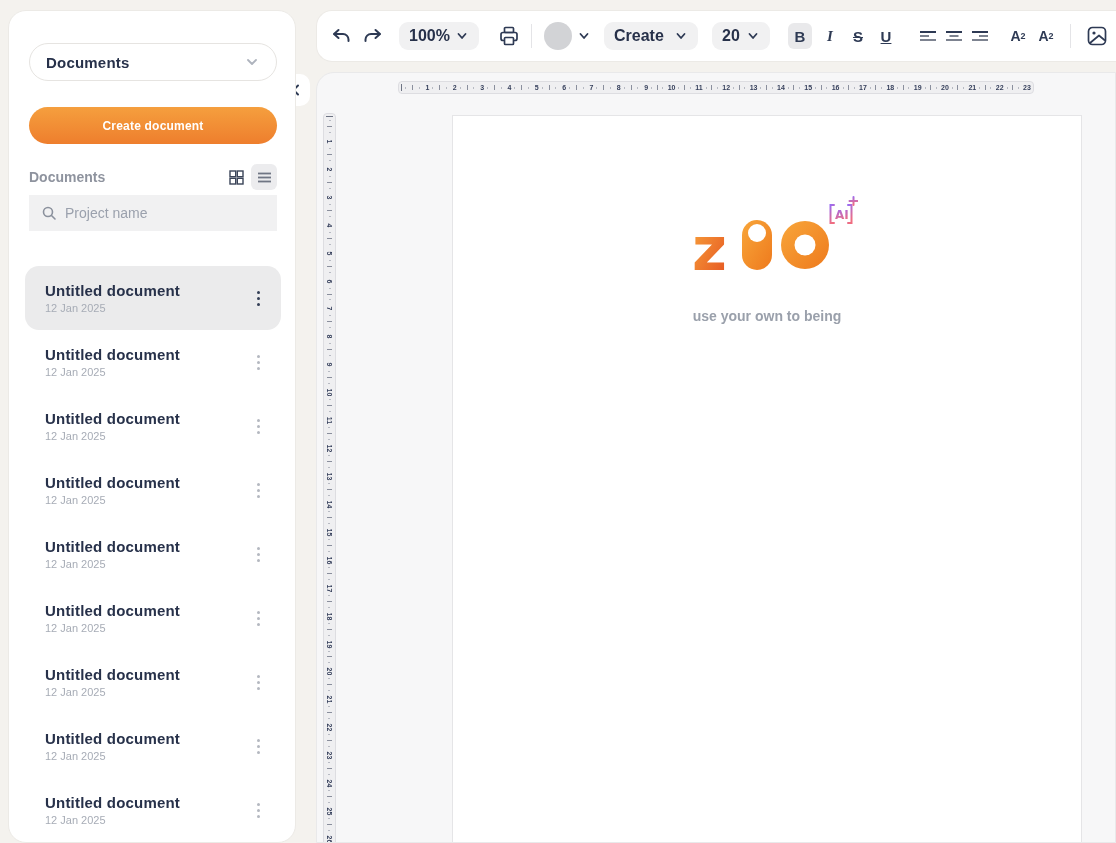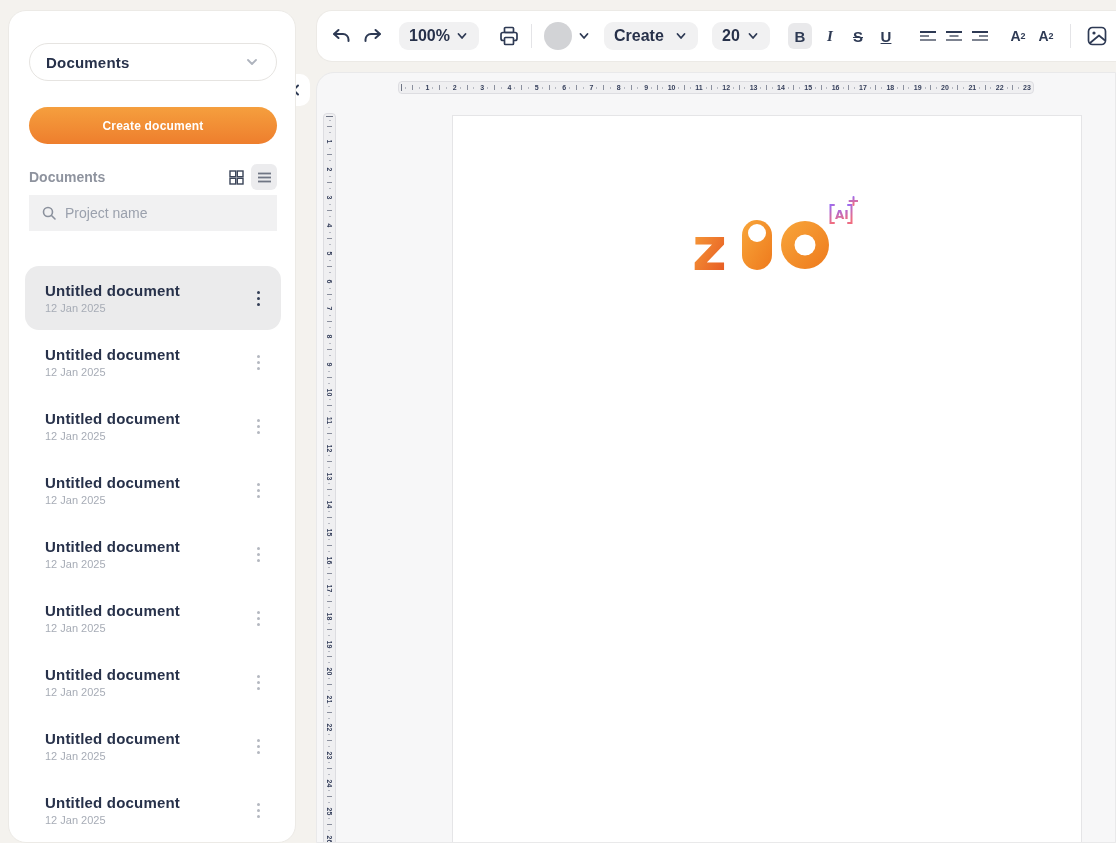--- a/index.html
+++ b/index.html
@@ -680,16 +680,17 @@
             <text x="9" y="23" font-family="DejaVu Sans, sans-serif" font-size="12" font-weight="700" fill="url(#lg-ai)">AI</text>
             <path d="M27.5 1 V9 M23.5 5 H31.5" fill="none" stroke="url(#lg-ai)" stroke-width="2" stroke-linecap="round"></path>
           </svg>
         </span>
       </div>
 
       <div class="greeting">
       </div>
 
       <div class="subtitle">
+        <div>use your own to being</div>
       </div>
     </div>
   </div>
 </div>
 
 </body></html>

